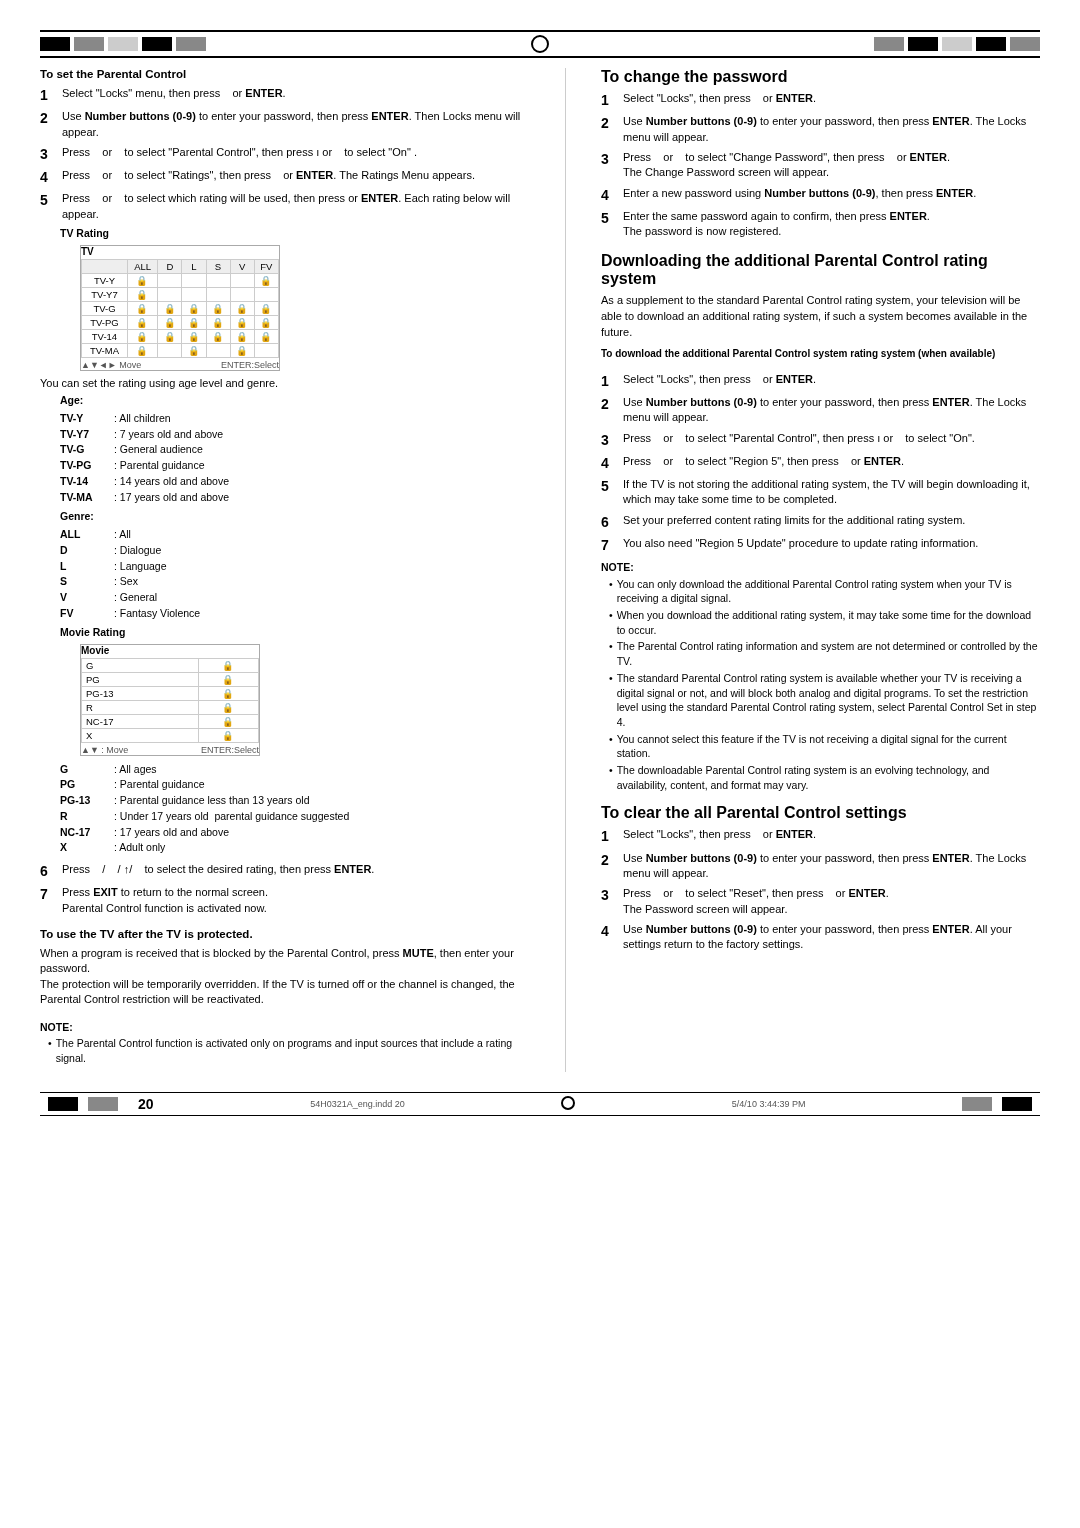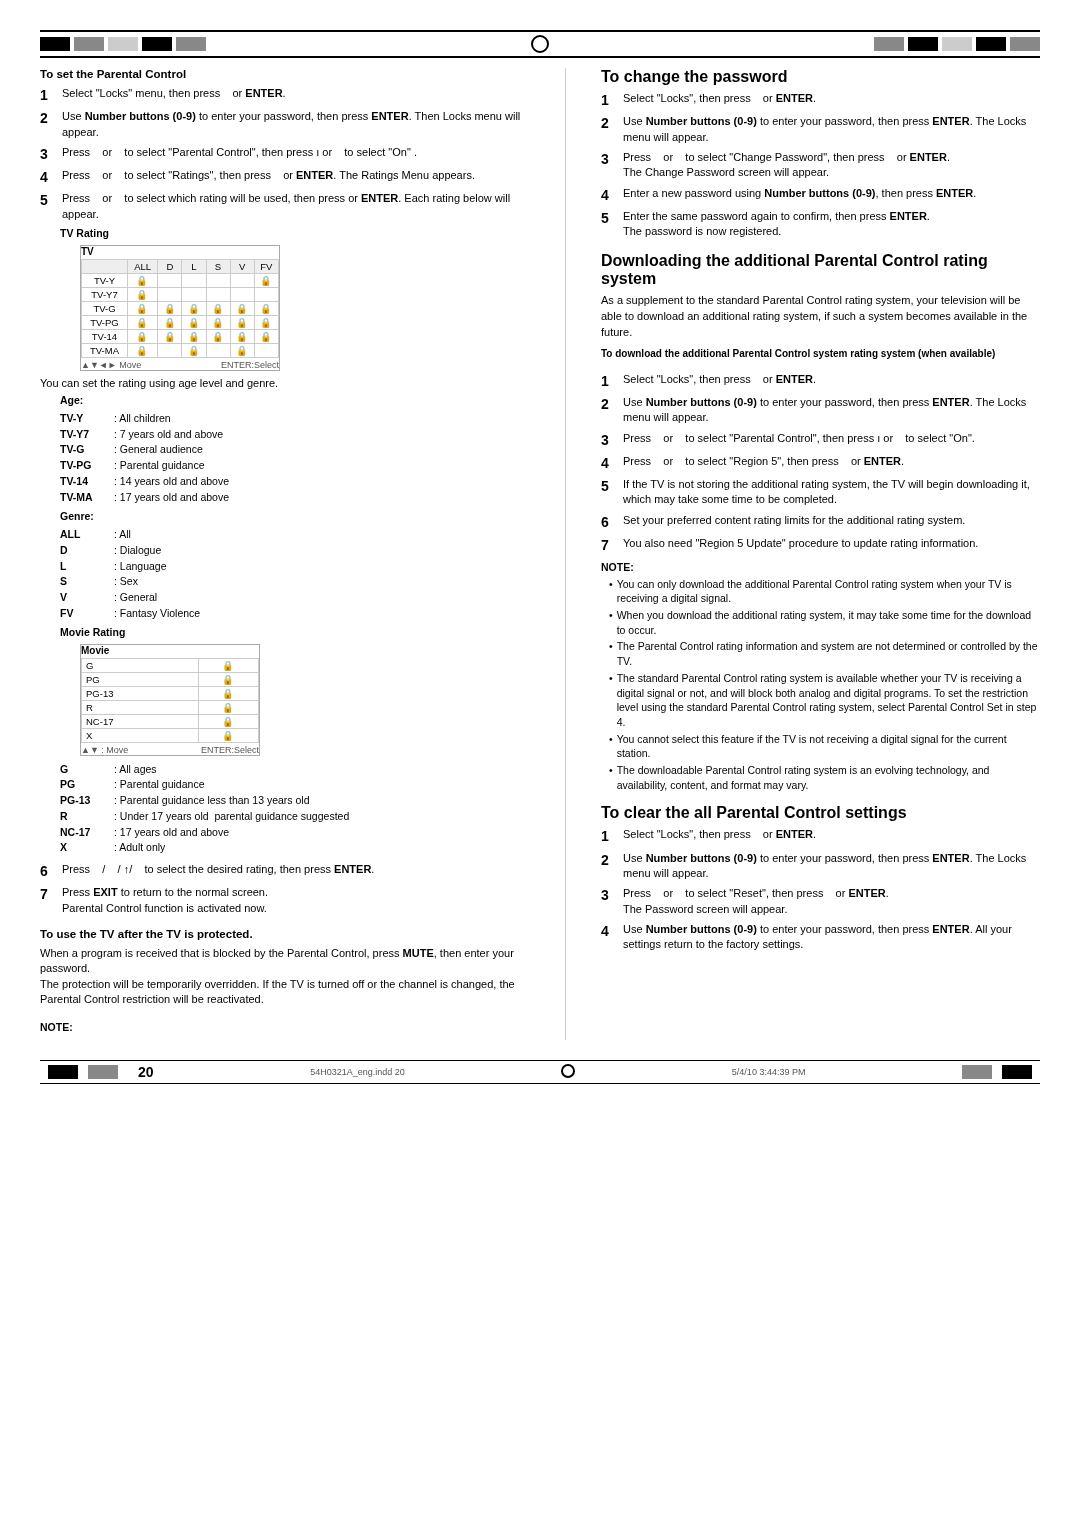--- a/index.html
+++ b/index.html
@@ -517,20 +517,23 @@
       <div class="right-section">
         <div class="section-title"><b>To use the TV after the TV is protected.</b></div>
         <div style="font-size:11px; line-height:1.4;">
           When a program is received that is blocked by the Parental Control, press <b>MUTE</b>, then enter your password.<br>
           The protection will be temporarily overridden. If the TV is turned off or the channel is changed, the Parental Control restriction will be reactivated.
         </div>
       </div>
 
       <div class="note-section">
         <span class="note-title">NOTE:</span>
+        <div class="note-bullet">
+          The Parental Control function is activated only on programs and input sources that include a rating signal.
+        </div>
       </div>
 
     </div>
 
     <div class="vertical-divider"></div>
 
     <div class="right-col">
 
       <div class="right-section">
         <div class="right-section-title"><b>To change the password</b></div>

